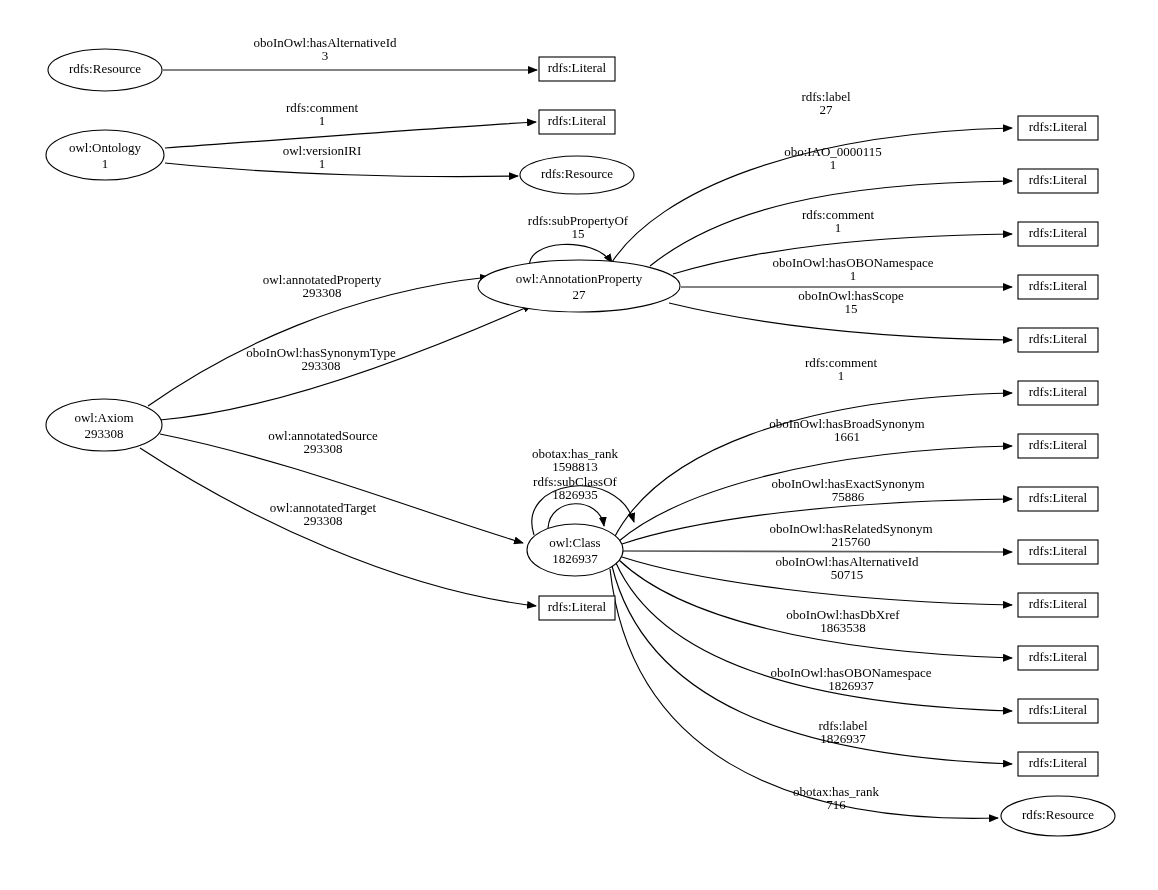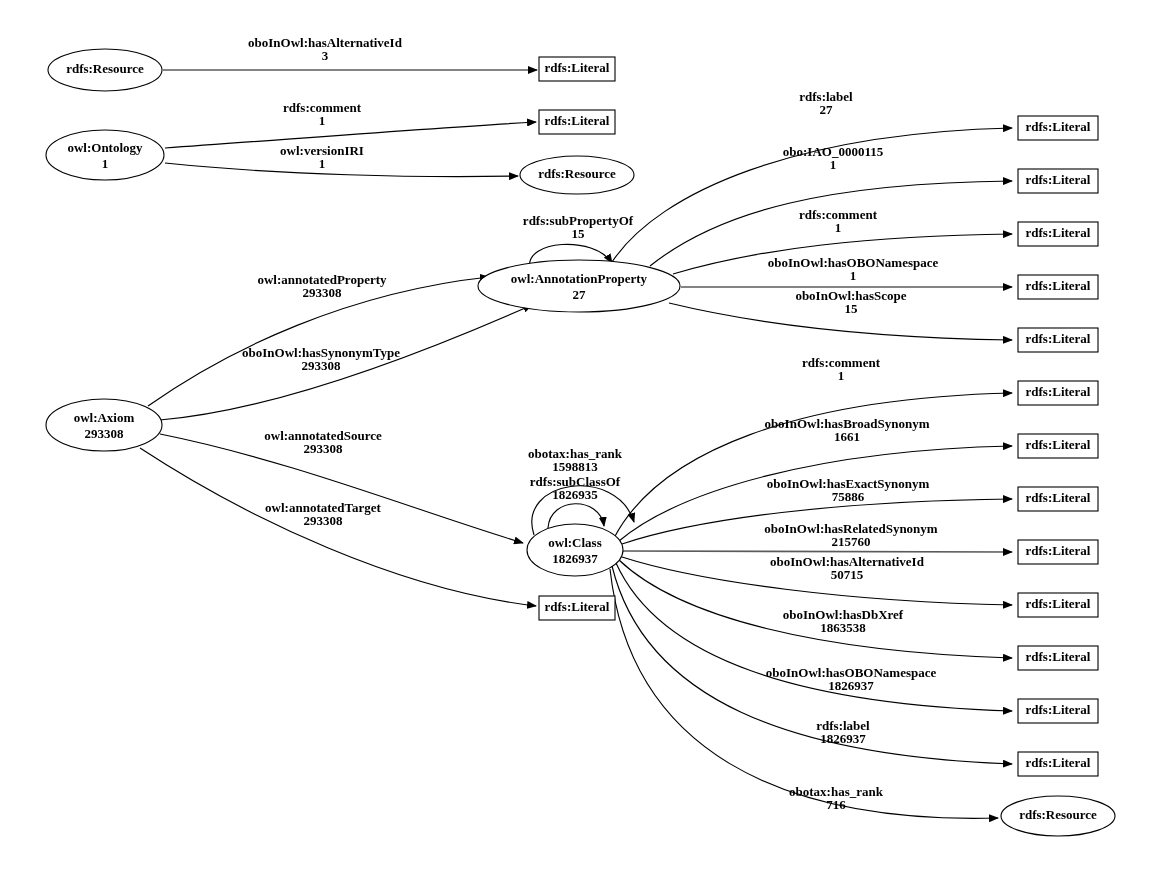--- a/index.html
+++ b/index.html
@@ -10,21 +10,20 @@
   body {
     width: 1158px;
     height: 890px;
     font-family: "Liberation Serif", "DejaVu Serif", serif;
     overflow: hidden;
   }
   #graph-root {
     position: relative;
     width: 1158px;
     height: 890px;
-    font-weight: bold;
   }
   svg#graph-canvas {
     display: block;
     width: 1158px;
     height: 890px;
   }
   .node-shape {
     fill: #ffffff;
     stroke: #000000;
     stroke-width: 1.1;

